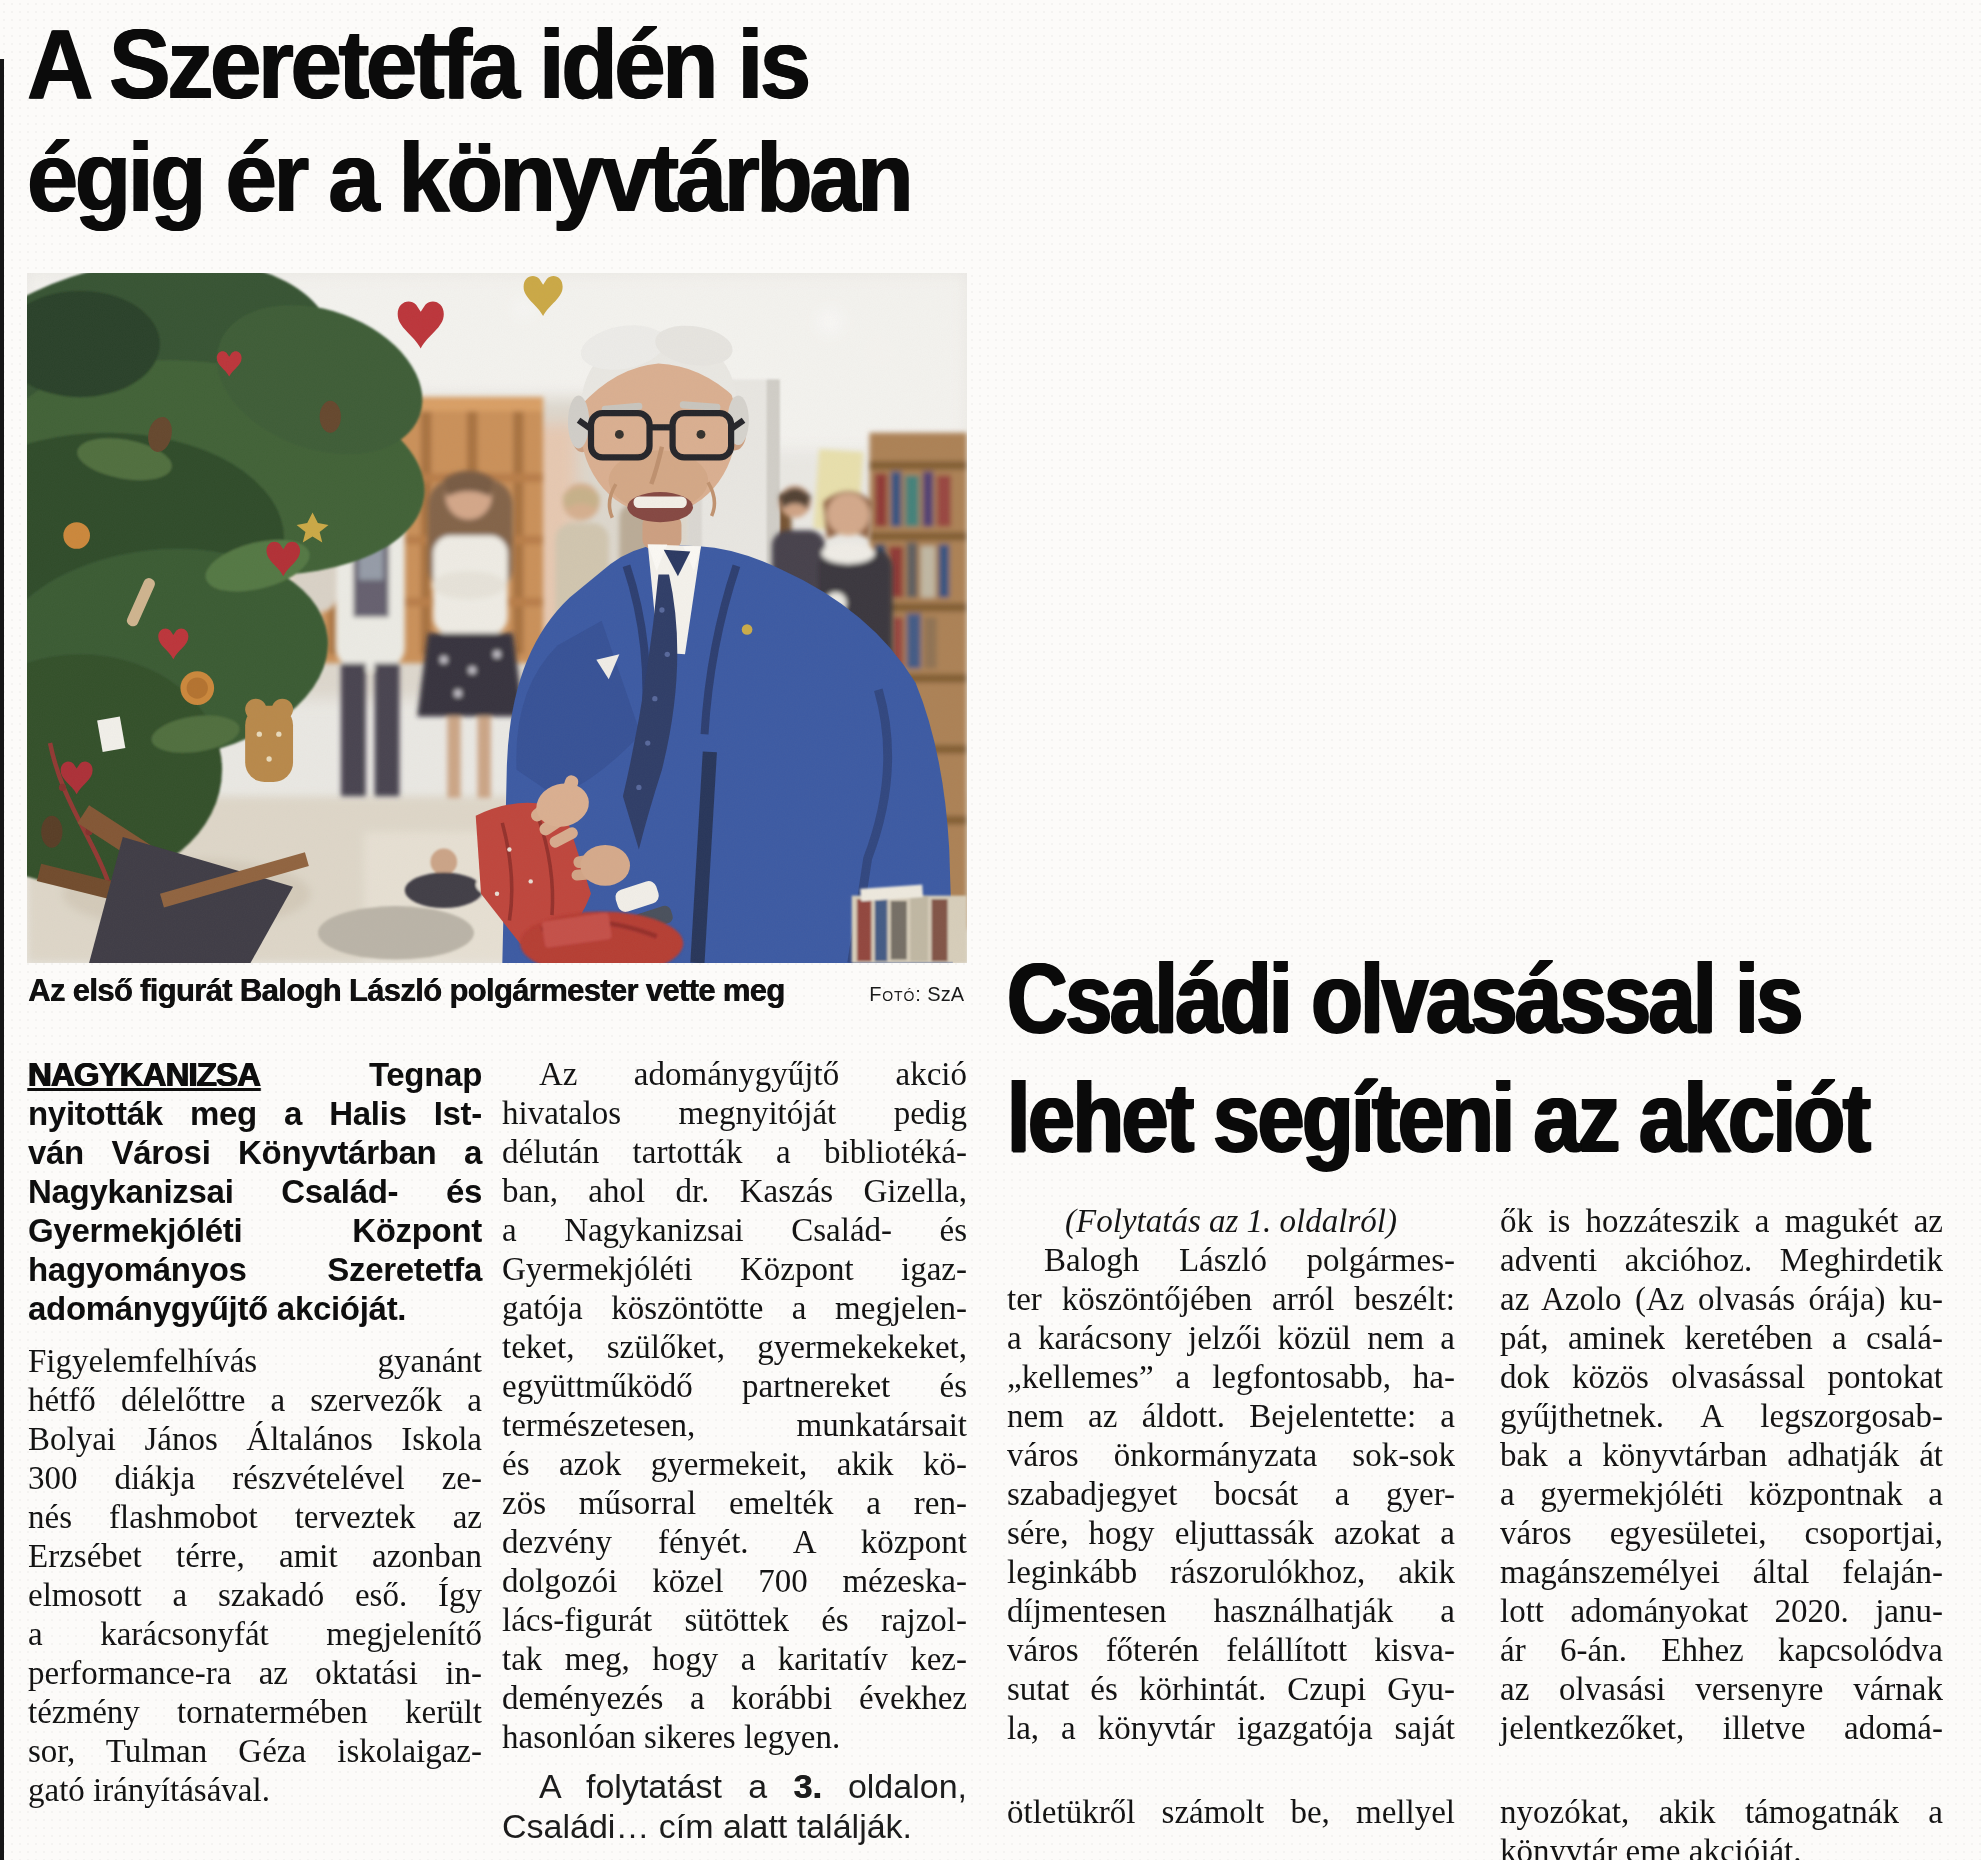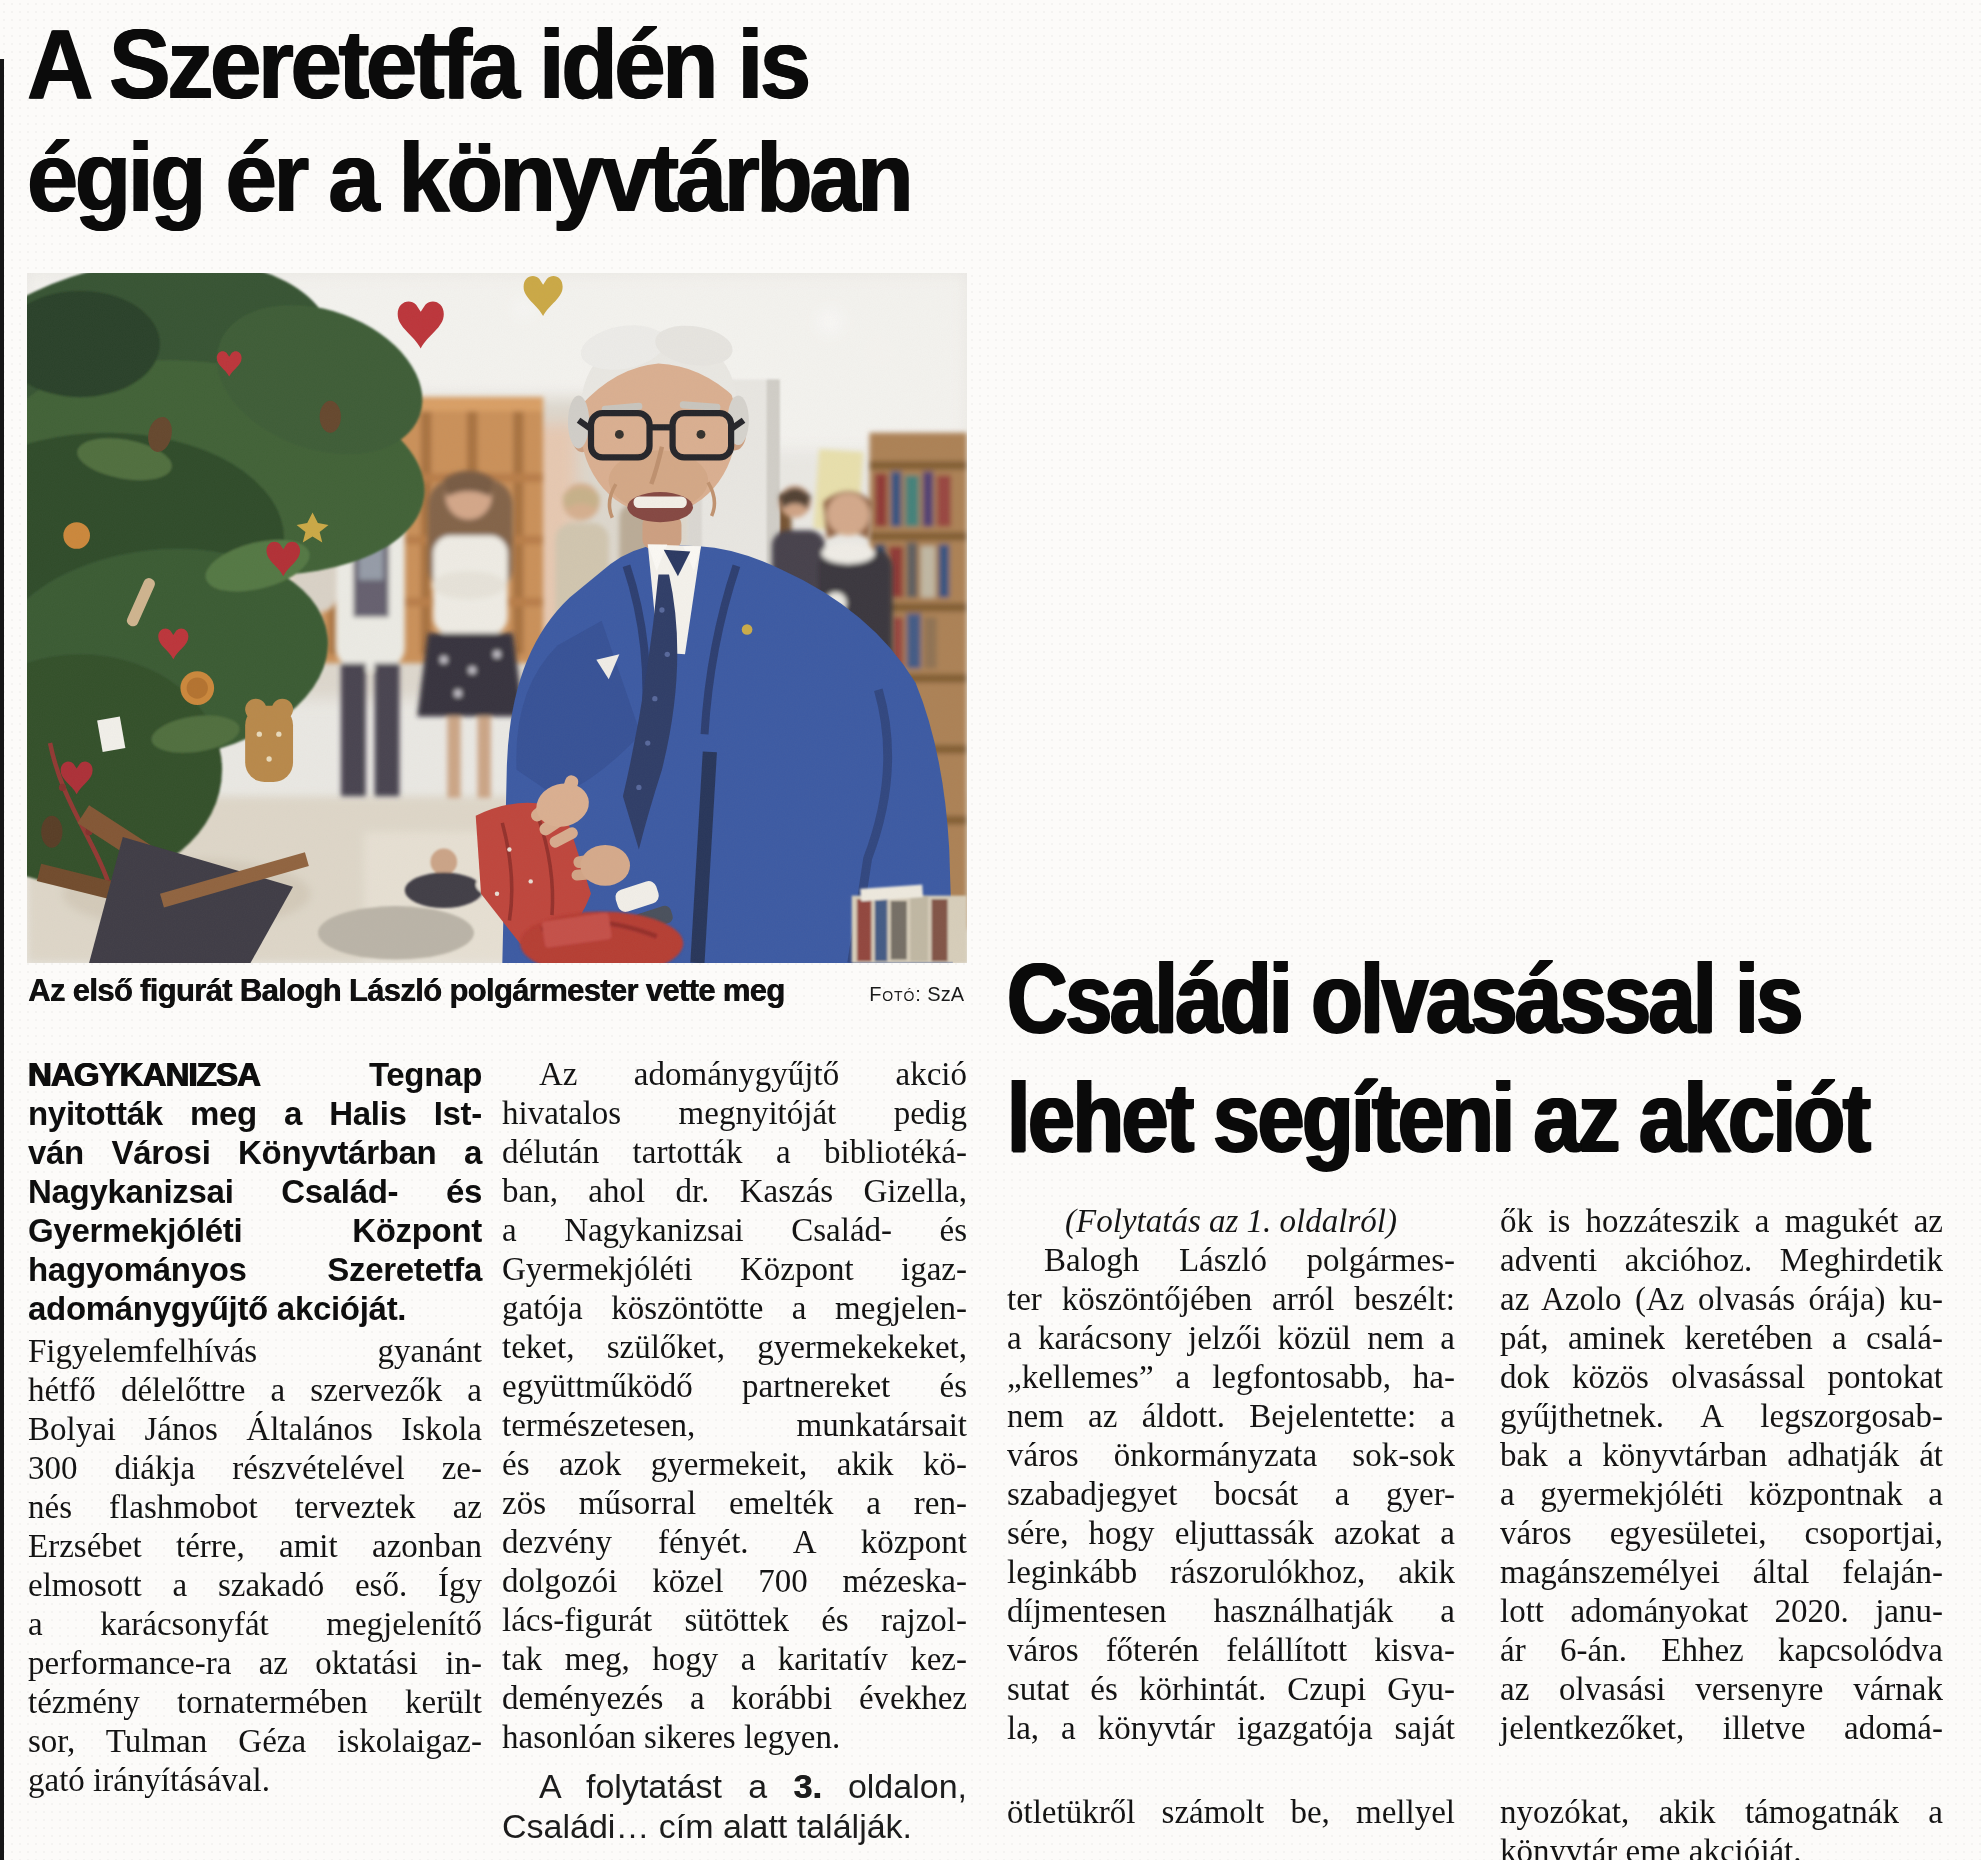--- a/index.html
+++ b/index.html
@@ -42,22 +42,22 @@
   .col3 { left:1007px; top:1202px; width:448px; }
   .col4 { left:1500px; top:1202px; width:443px; }
 
   .line { text-align:justify; text-align-last:justify; -moz-text-align-last:justify; }
   div[data-bind-lines] > .line:last-child { text-align-last:auto; -moz-text-align-last:auto; }
   div[data-bind-lines].cont > .line:last-child { text-align-last:justify;margin-top:45px; -moz-text-align-last:justify; }
   .ind > .line:first-child { text-indent:37px; }
 
   .serif .line, .serif-inline { font-family:"Liberation Serif", serif; font-size:33px; line-height:39px; color:#141414; }
   .lead .line { font-weight:bold; font-size:33px; line-height:39px; letter-spacing:-0.3px; color:#0e0e0e; }
-  .loc { letter-spacing:-0.9px; text-shadow:0.7px 0 currentColor, -0.7px 0 currentColor; }
-  .gap  { margin-top:4px; }
+  .loc { letter-spacing:-0.9px; text-shadow:0.7px 0 currentColor, -0.7px 0 currentColor;text-decoration:underline; }
+  .gap  { margin-top:14px; }
   .gap2 { margin-top:8.9px; }
   .note .line { font-size:34px; line-height:40px; color:#1c1c1c; }
   .note b { text-shadow:0.7px 0 currentColor; }
   .cont-note { font-family:"Liberation Serif", serif; font-style:italic; font-size:33px;
                line-height:39px; text-align:center; color:#161616; }
   .closing { display:flex; justify-content:space-between; align-items:baseline;
              font-size:33px; line-height:39px;flex-direction:column; }
   .sig { font-family:"Liberation Sans", sans-serif; font-weight:bold; font-size:34px; color:#111;
          text-shadow:0.7px 0 currentColor, -0.7px 0 currentColor; letter-spacing:0.4px; }
 </style>

